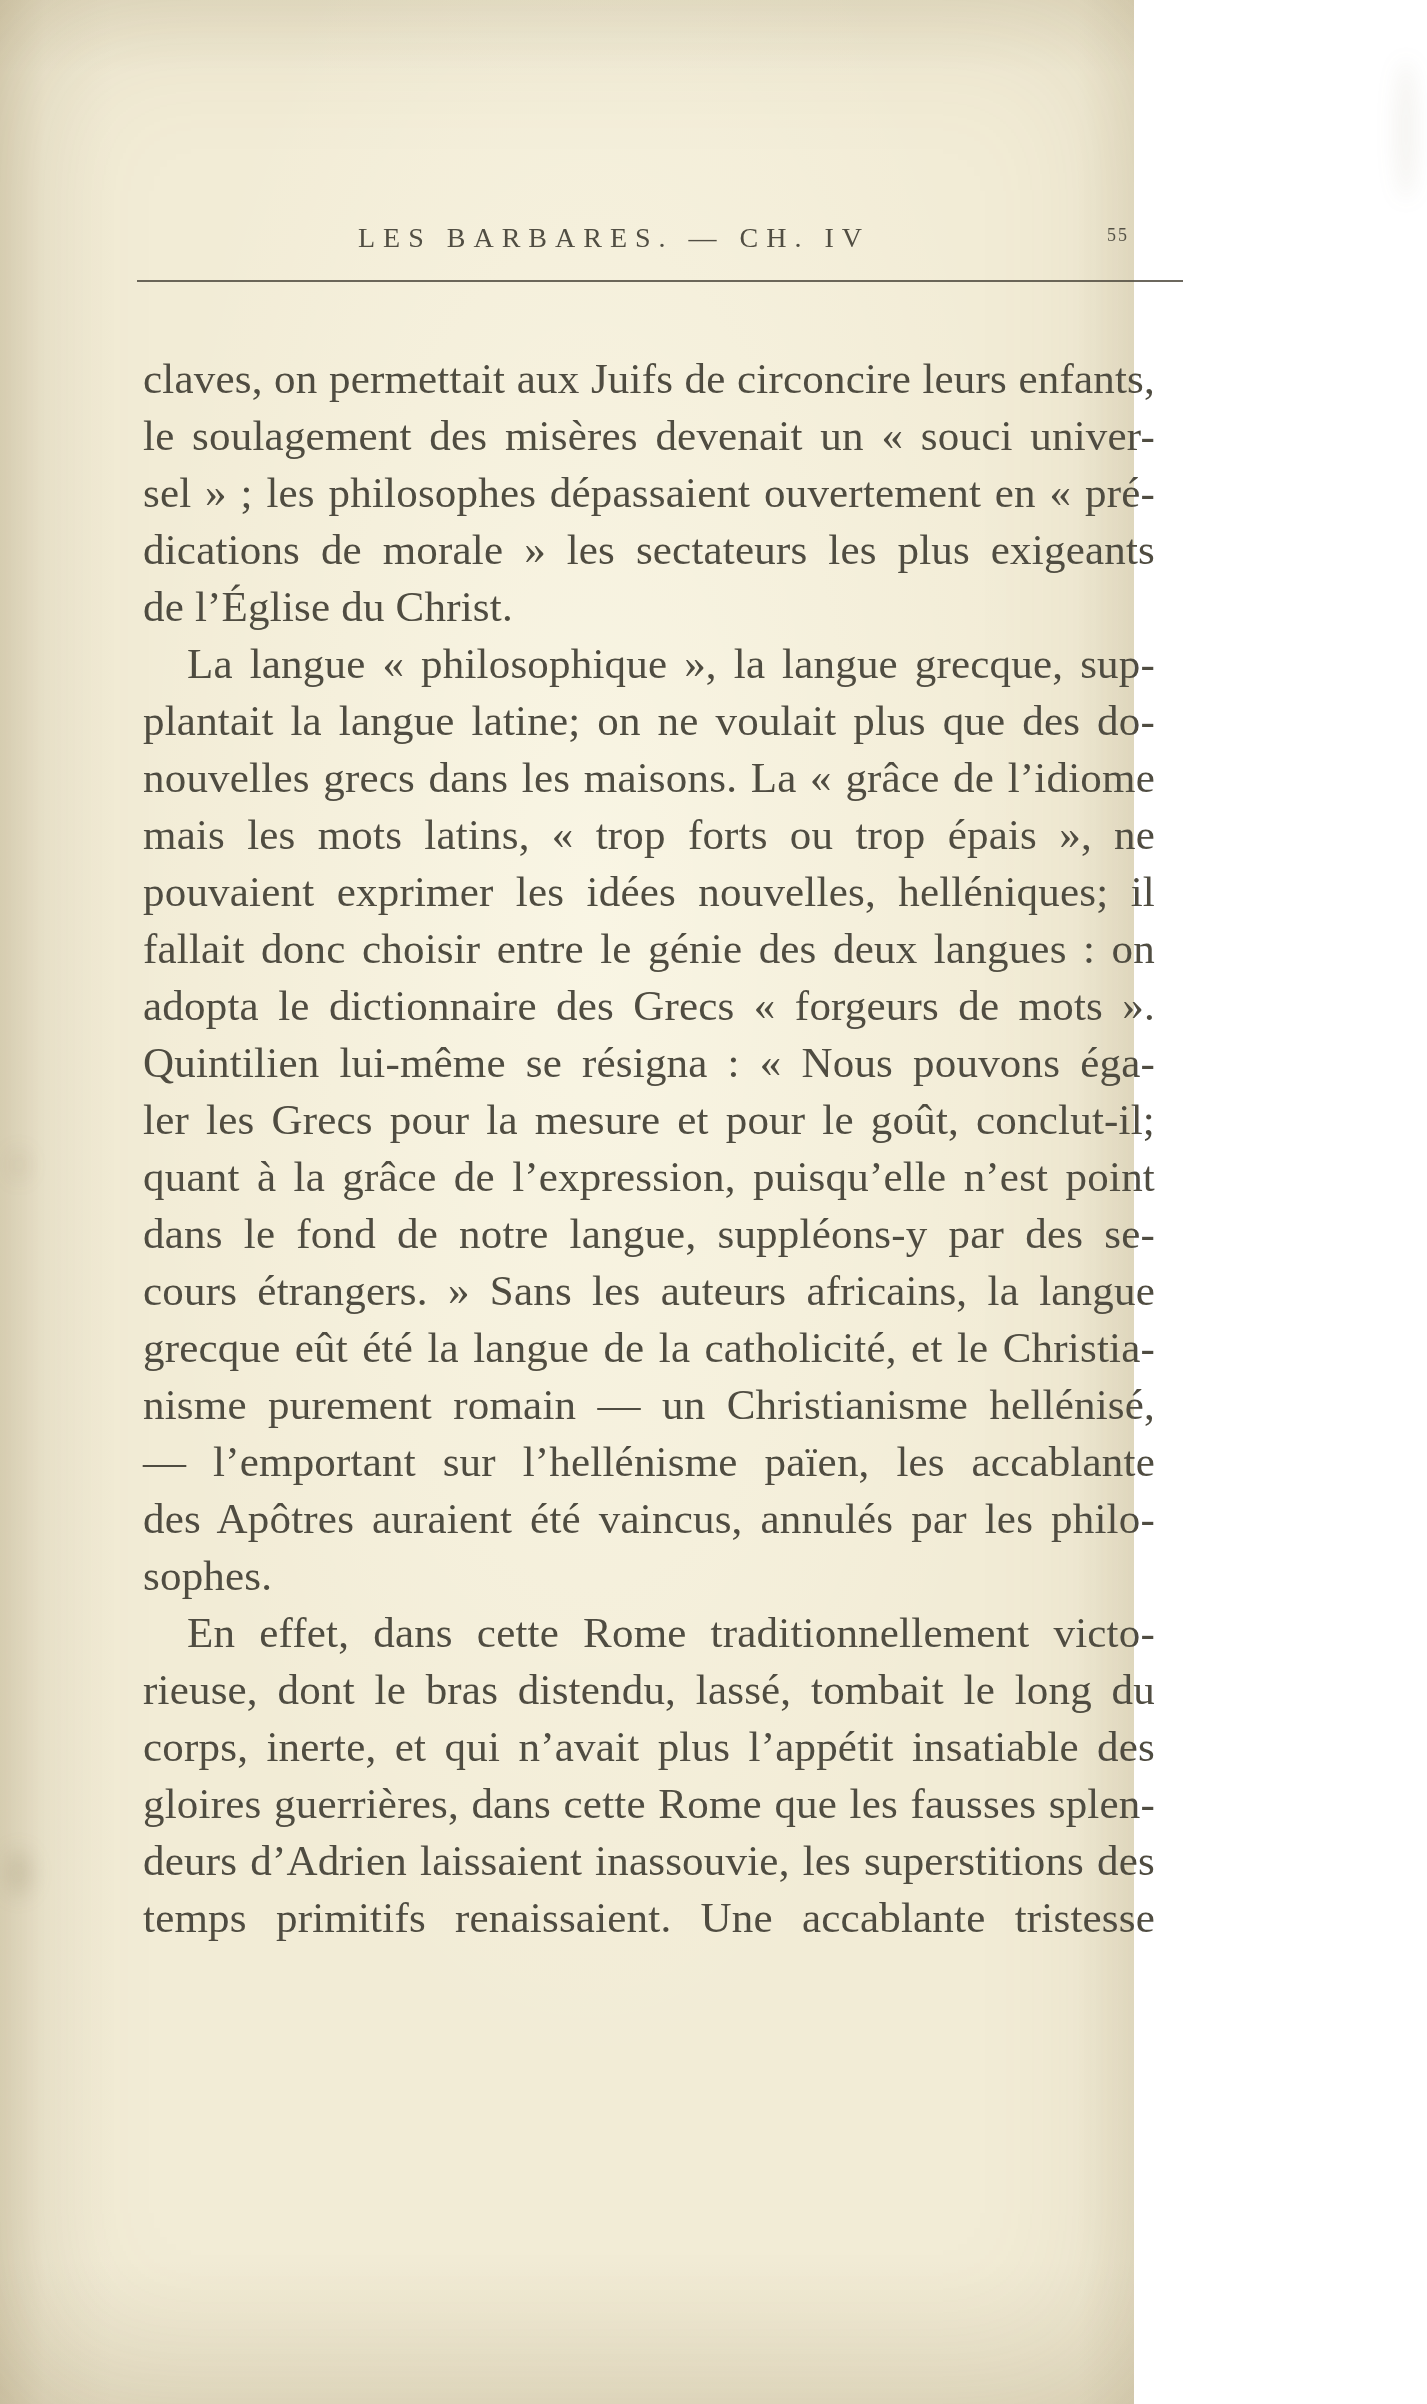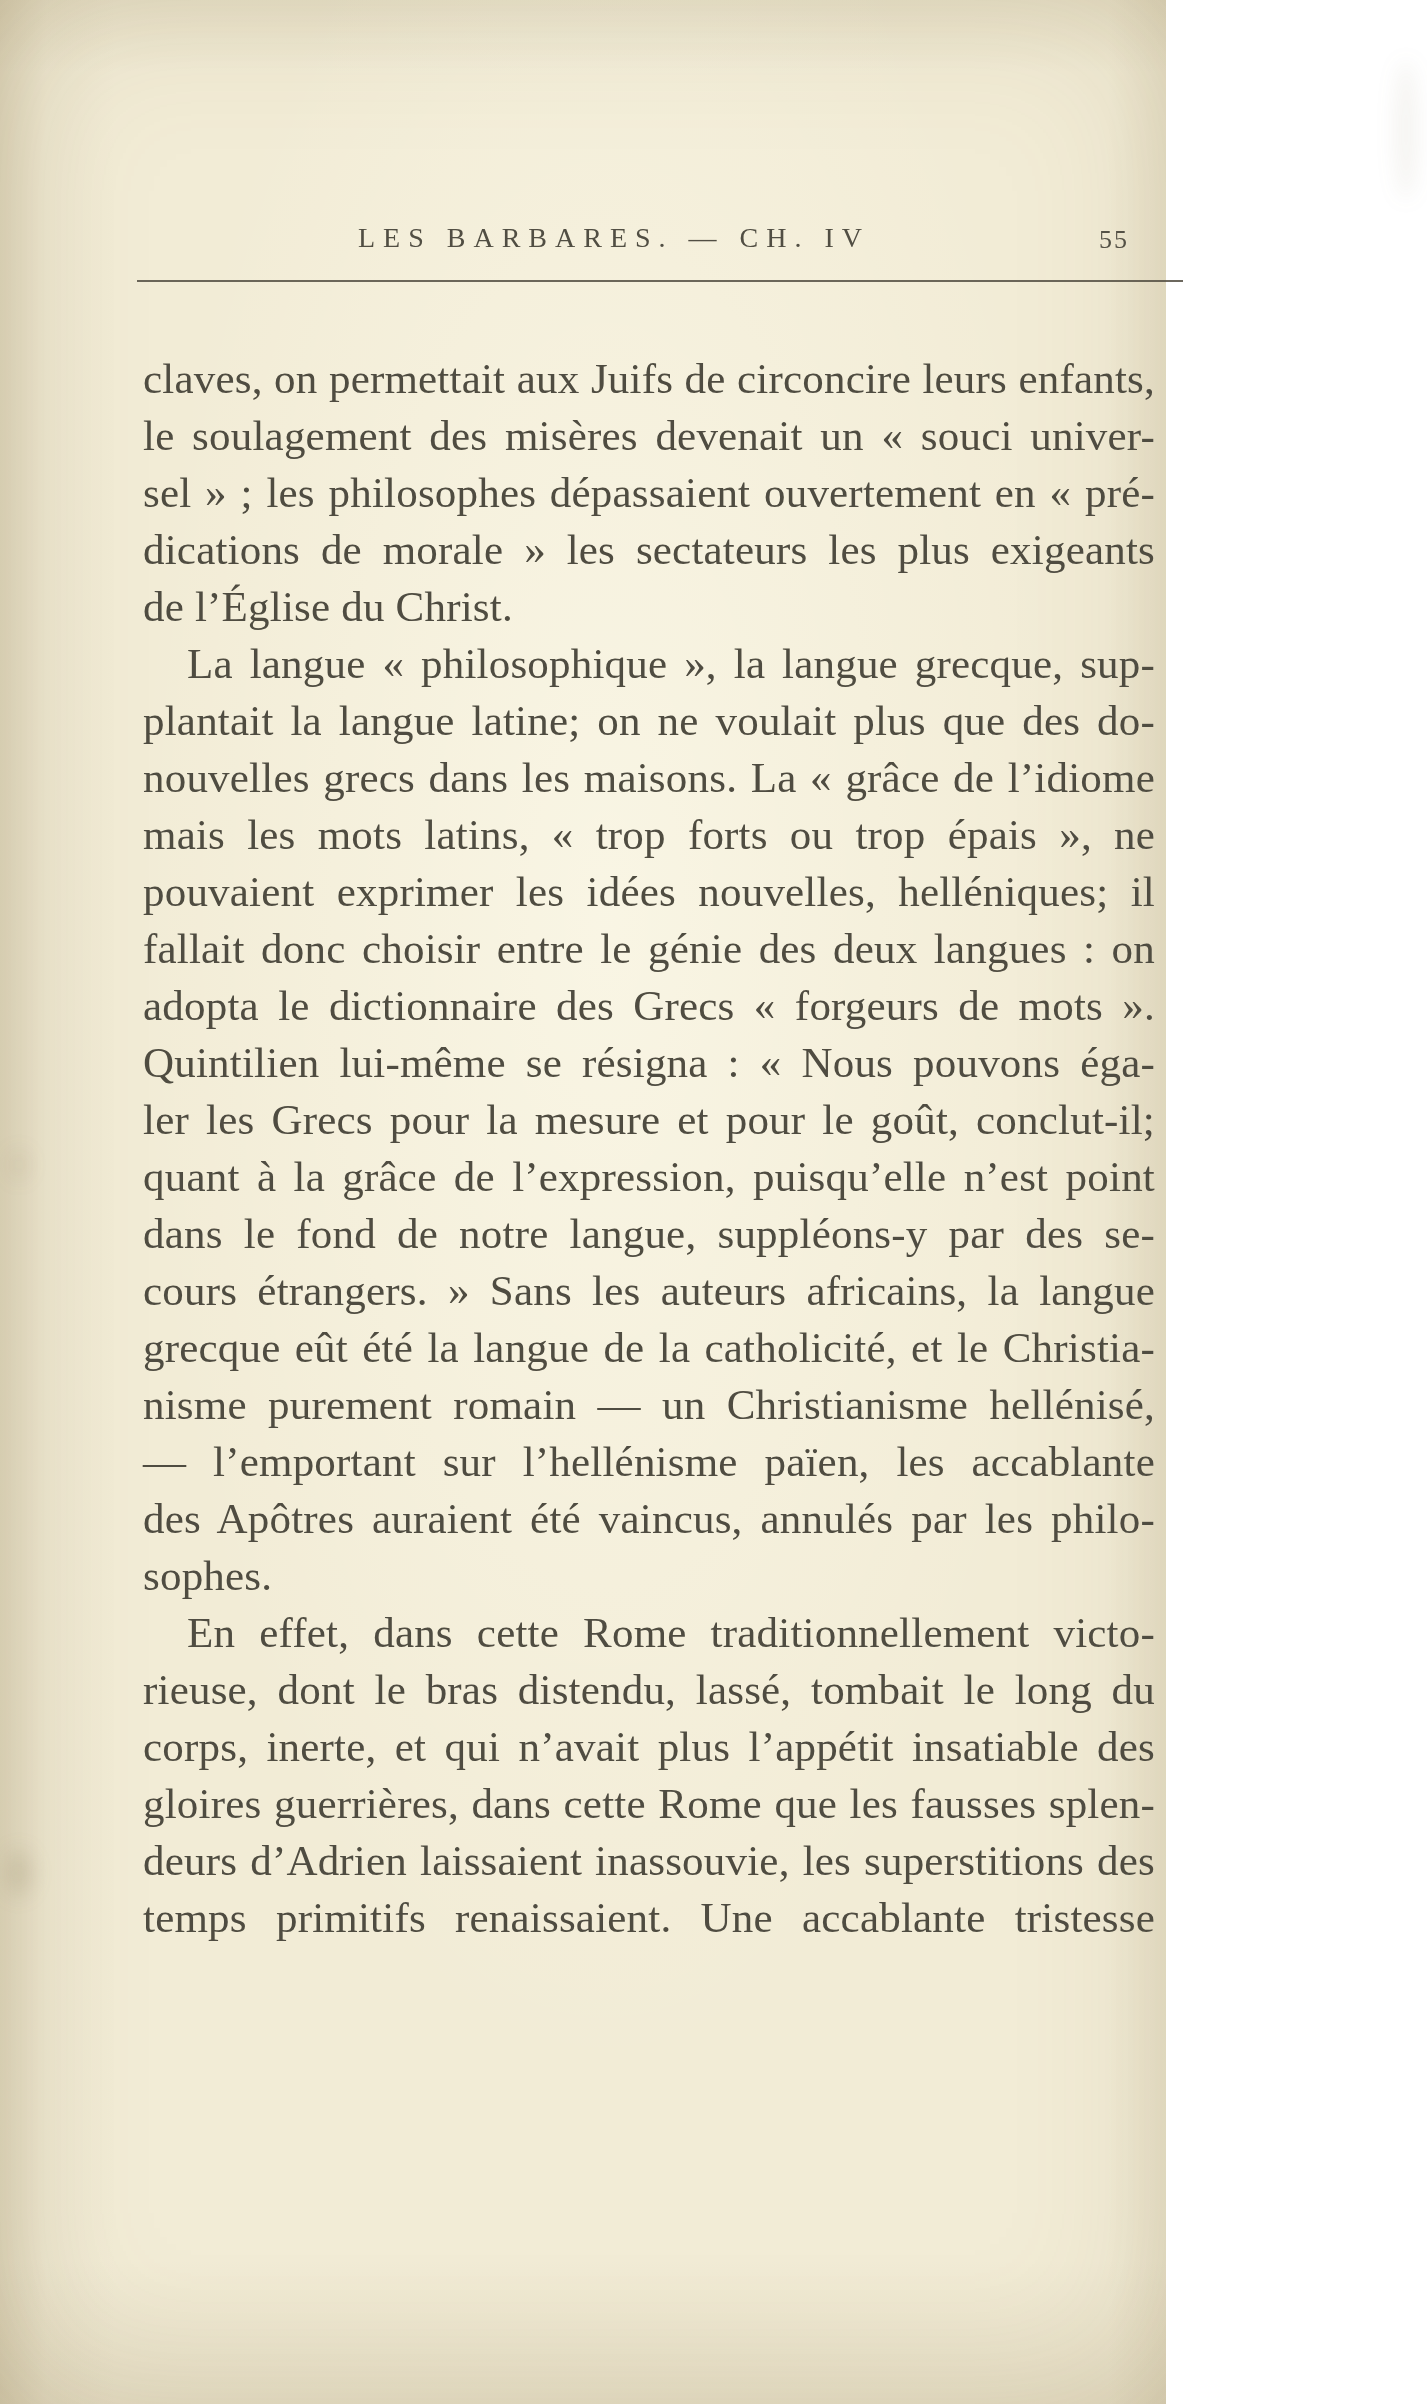--- a/index.html
+++ b/index.html
@@ -17,21 +17,20 @@
     width: 1134px;
     height: 2404px;
     background-color: #f2ecd6;
     background-image:
       radial-gradient(ellipse at 52% 38%, rgba(255,253,240,0.55) 0%, rgba(255,253,240,0) 55%),
       linear-gradient(to right, rgba(140,120,75,0.20) 0%, rgba(140,120,75,0.05) 4%, rgba(140,120,75,0) 10%),
       linear-gradient(to left, rgba(140,120,75,0.10) 0%, rgba(140,120,75,0) 5%),
       linear-gradient(to bottom, rgba(140,120,75,0.10) 0%, rgba(140,120,75,0) 3%, rgba(140,120,75,0) 94%, rgba(140,120,75,0.12) 100%);
     box-shadow: inset 0 0 160px rgba(125,105,60,0.16);
     color: #4f4c41;
-    padding-left: 32px;
   }
   .smudge {
     position: absolute;
     border-radius: 50%;
     filter: blur(10px);
     background: rgba(115,98,60,0.16);
     pointer-events: none;
   }
   .smudge.s1 { left: 6px;  top: 1850px; width: 26px; height: 46px; }
   .smudge.s2 { left: 10px; top: 1150px; width: 18px; height: 30px; background: rgba(115,98,60,0.10); }
@@ -54,21 +53,21 @@
     text-align: center;
     font-size: 28px;
     letter-spacing: 8px;
     color: #514e43;
     white-space: nowrap;
   }
   .page-number {
     position: absolute;
     right: 26px;
     top: 3px;
-    font-size: 26px;
+    font-size: 18px;
     letter-spacing: 2px;
     color: #545146;
   }
   .header-rule {
     margin-top: 18px;
     margin-left: -6px;
     width: 1046px;
     border: 0;
     border-top: 2px solid rgba(82,78,66,0.85);
   }

